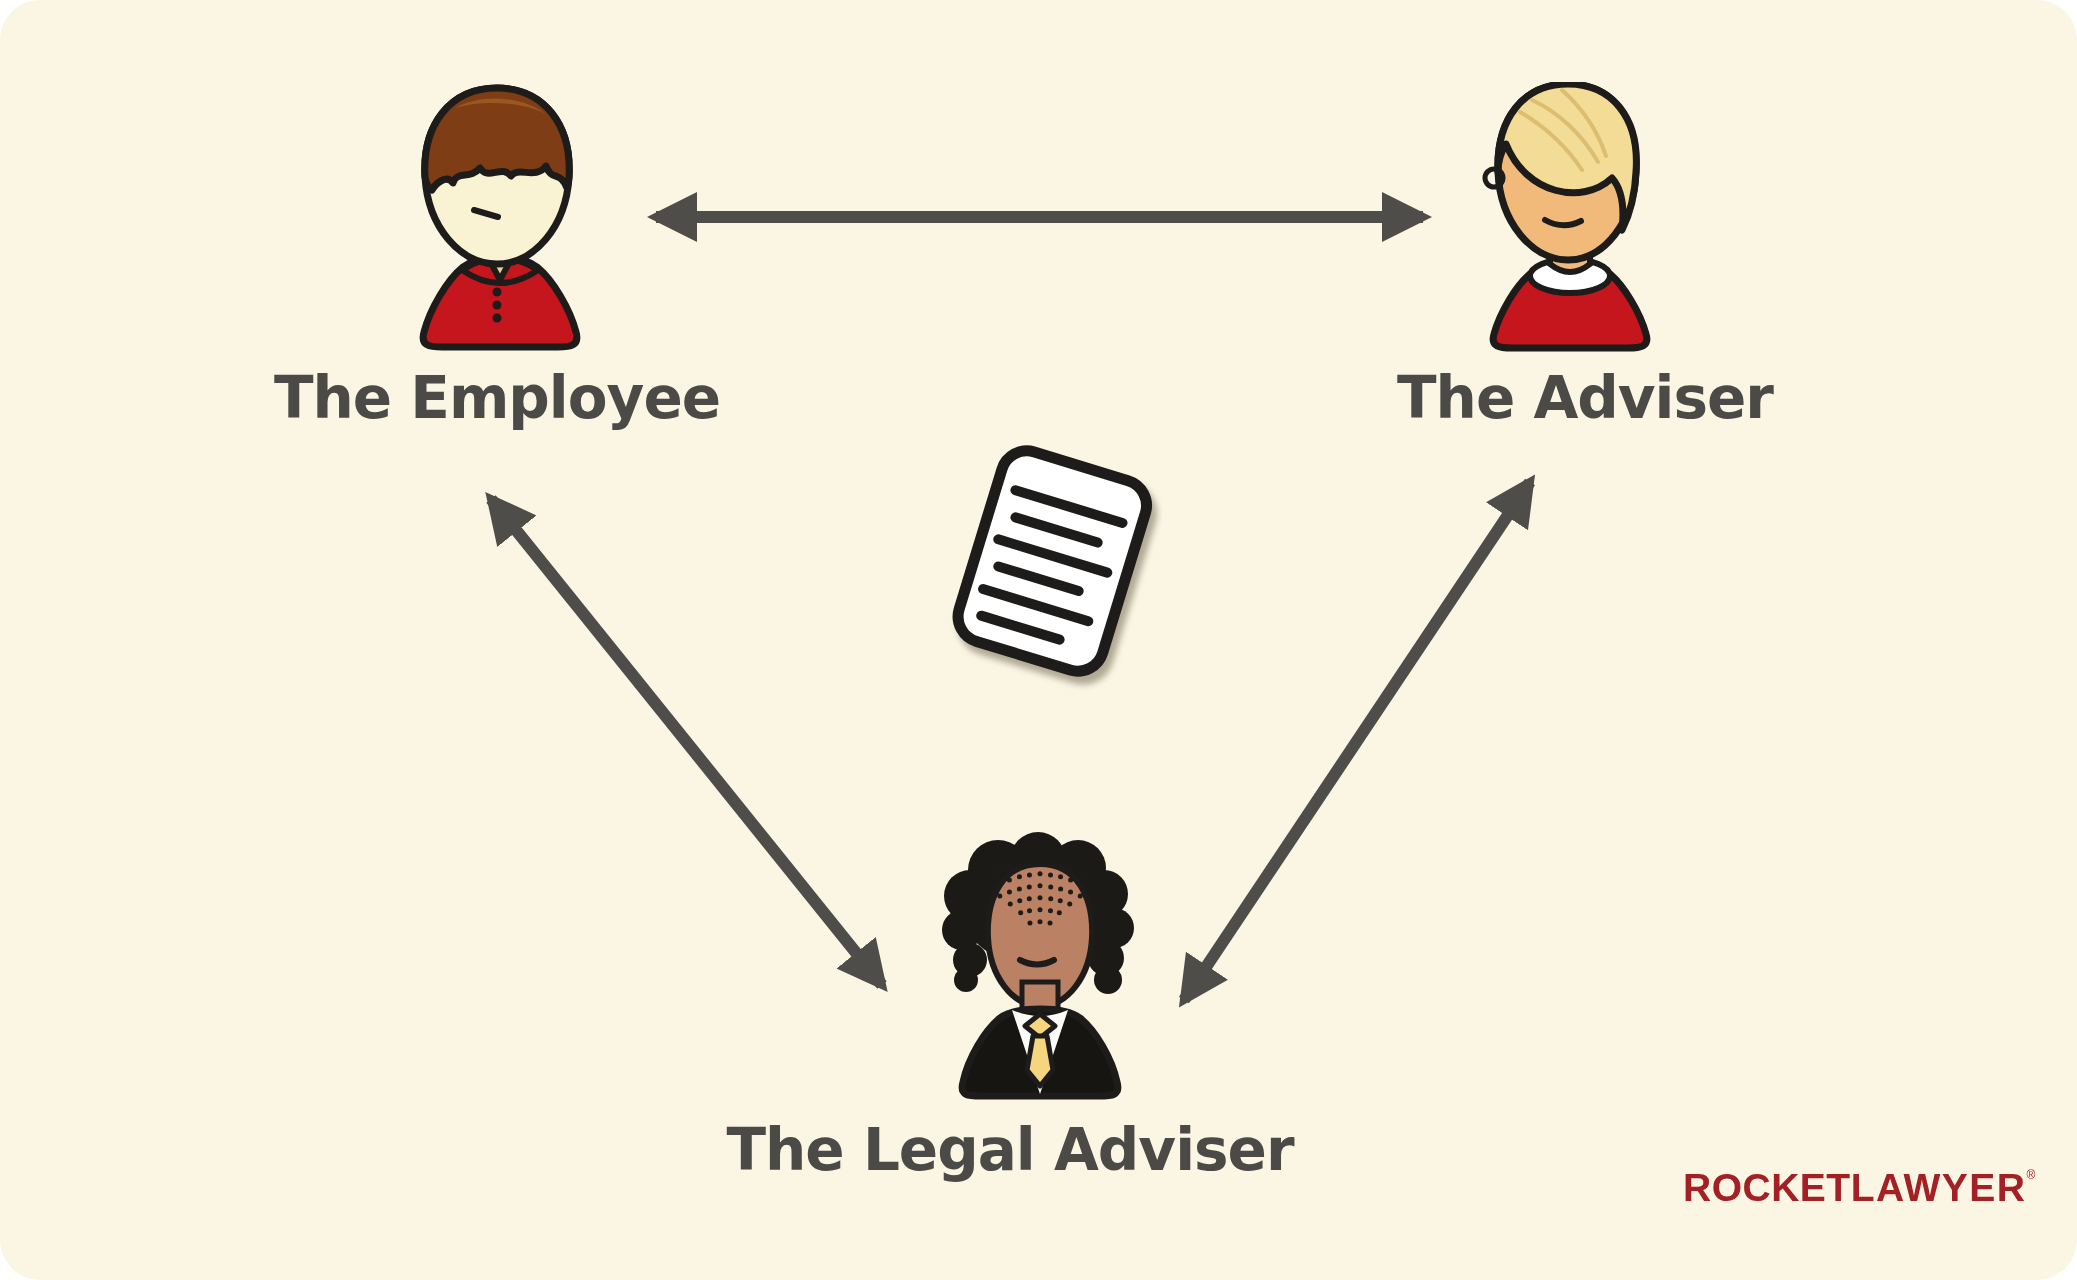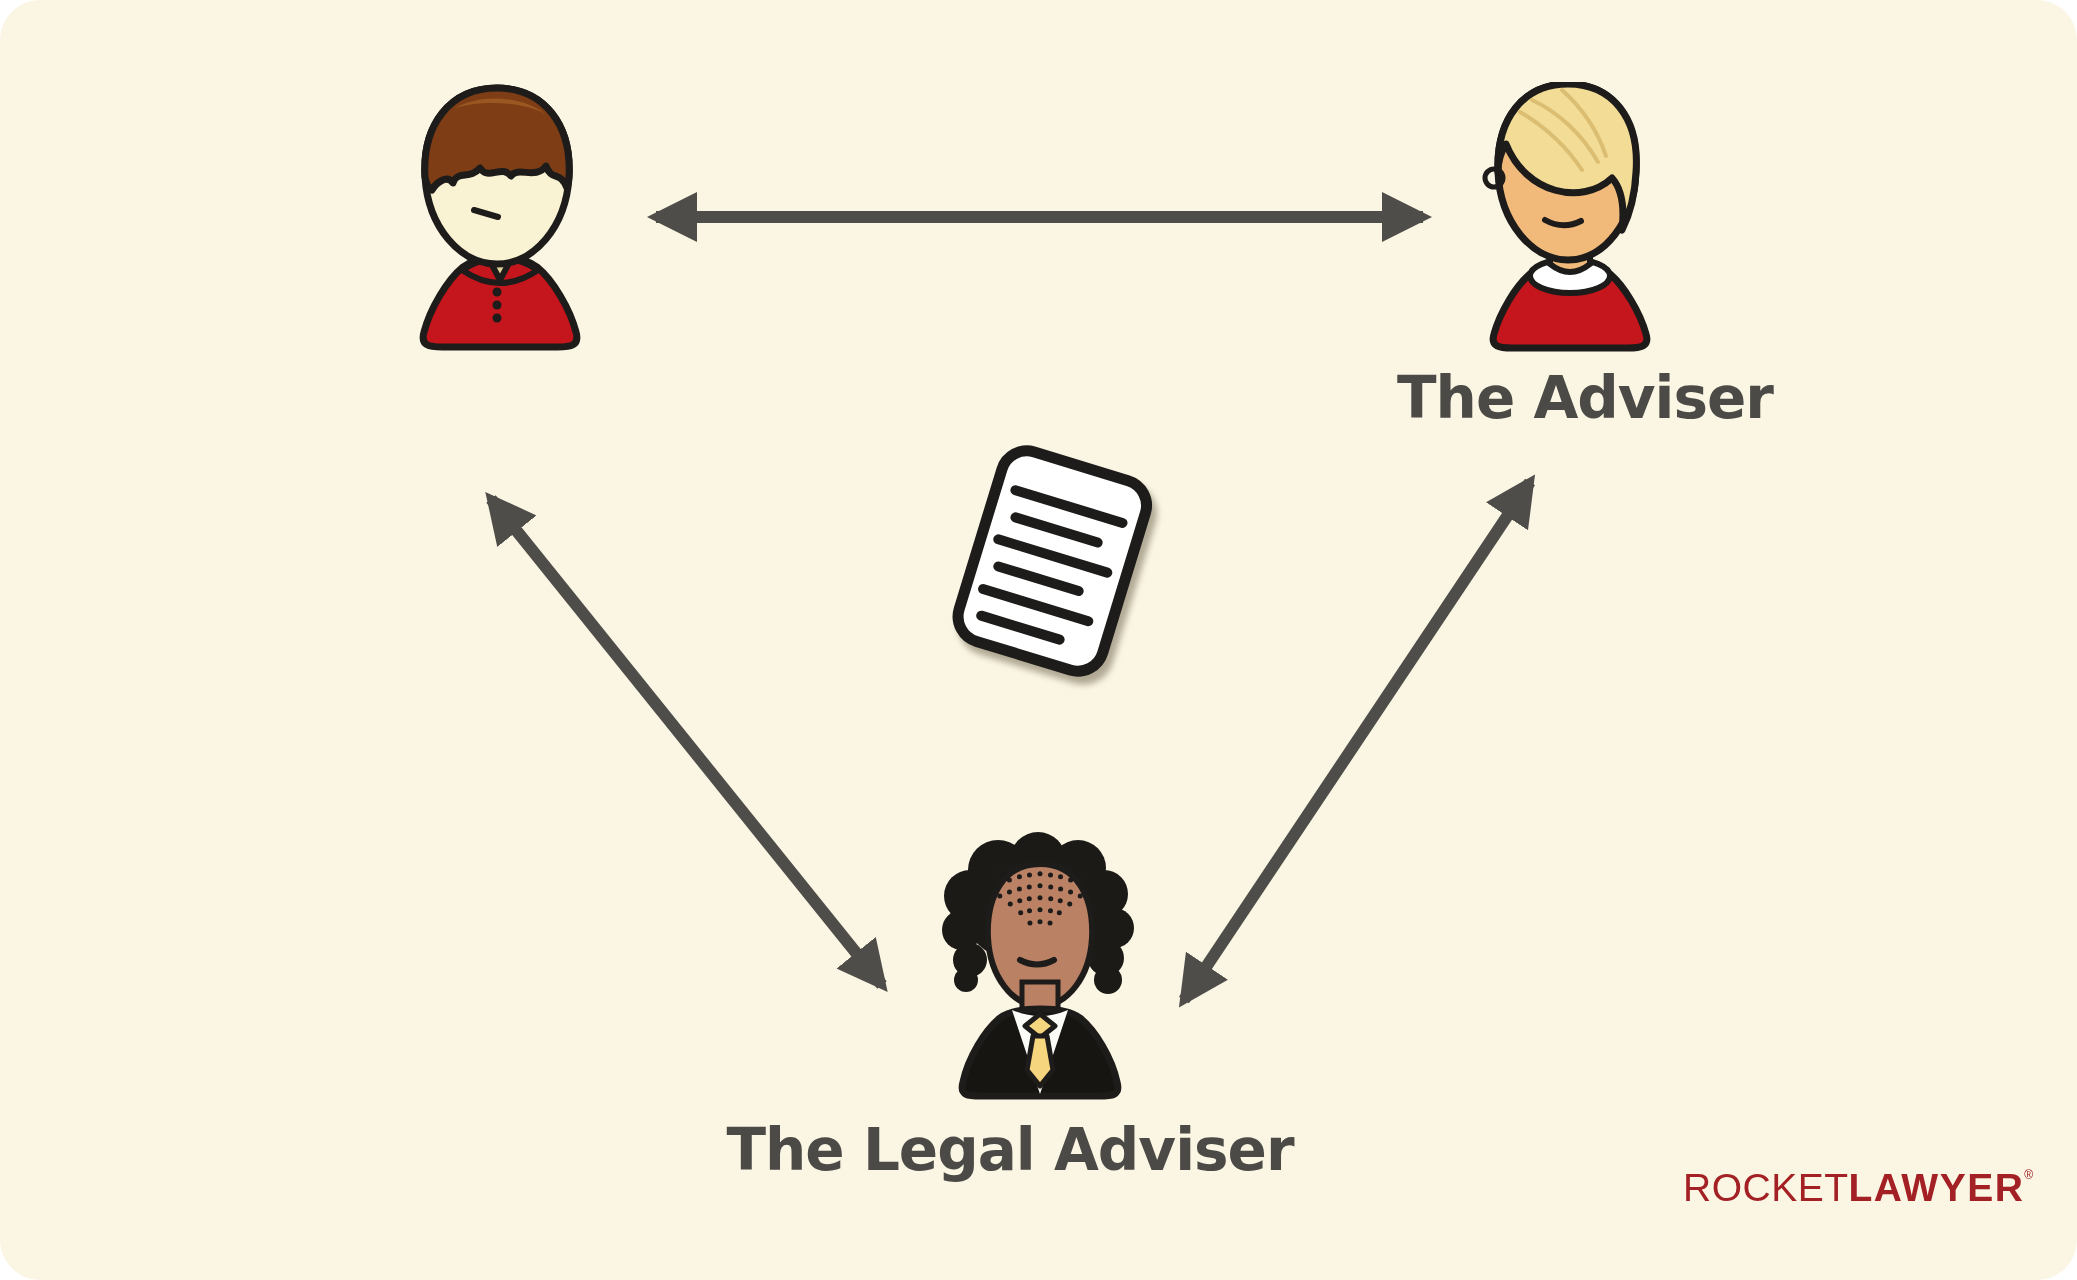--- a/index.html
+++ b/index.html
@@ -29,21 +29,21 @@
   }
   .doc-icon svg{filter:drop-shadow(5px 8px 3px rgba(86,76,52,0.45));}
   .logo{
     position:absolute;left:1683px;top:1168px;
     font-family:"Liberation Sans", sans-serif;
     color:#A32024;
     font-size:39px;
     line-height:1;
     white-space:nowrap;
   }
-  .logo .rocket{font-weight:400;letter-spacing:0.5px;}
+  .logo .rocket{font-weight:700;letter-spacing:0.5px;}
   .logo .lawyer{font-weight:700;letter-spacing:1.5px;}
   .logo .reg{font-size:12px;vertical-align:top;position:relative;top:1px;font-weight:400;}
 </style>
 </head>
 <body>
 
 <div class="canvas">
 
   <svg class="arrow-layer" viewBox="0 0 2077 1280">
     <defs>
@@ -64,20 +64,21 @@
     <path d="M97,4 C50,4 22,41 25,93 C28,143 60,180 97,180 C134,180 166,143 169,93 C172,41 144,4 97,4 Z" fill="#FAF3D3" stroke="#1D1C1A" stroke-width="7"></path>
     <path d="M25,93 C22,41 50,4 97,4 C144,4 172,41 169,93 C169,97 168,101 167,104
              C160,86 152,98 146,82 C136,96 118,82 111,92 C102,80 88,97 80,84
              C70,96 57,86 53,99 C47,90 36,99 32,106 C28,104 26,99 25,93 Z" fill="#7E3D15" stroke="#1D1C1A" stroke-width="7" stroke-linejoin="round"></path>
     <path d="M55,24 C80,10 120,11 146,30 C122,17 80,16 55,24 Z" fill="#9A5721"></path>
     <path d="M74,126 L98,133" stroke="#1D1C1A" stroke-width="6" stroke-linecap="round"></path>
     <circle cx="97" cy="208" r="4.5" fill="#1D1C1A"></circle>
     <circle cx="97" cy="221" r="4.5" fill="#1D1C1A"></circle>
     <circle cx="97" cy="234" r="4.5" fill="#1D1C1A"></circle>
   </svg>
+  <div class="node-label" style="left:497px;top:364px">The Employee</div>
 
   <svg class="node-icon" style="left:1470px;top:82px" width="200" height="270" viewBox="0 0 200 270">
     <path d="M60,192 C46,204 30,230 24,252 C20,265 30,266 42,266 L158,266 C170,266 180,265 176,252
              C170,230 154,204 140,192 C124,180 76,180 60,192 Z" fill="#C4161C" stroke="#1D1C1A" stroke-width="7" stroke-linejoin="round"></path>
     <ellipse cx="100" cy="194" rx="40" ry="17" fill="#FFFFFF" stroke="#1D1C1A" stroke-width="6"></ellipse>
     <path d="M80,148 L80,182 Q100,198 120,182 L120,148 Z" fill="#F1BA7B" stroke="#1D1C1A" stroke-width="6"></path>
     <path d="M98,2 C54,2 26,36 28,90 C30,140 62,178 98,178 C134,178 164,140 166,90 C168,36 142,2 98,2 Z" fill="#F1BA7B" stroke="#1D1C1A" stroke-width="7"></path>
     <path d="M28,90 C26,36 54,2 98,2 C142,2 170,36 166,90 C165,112 160,132 152,148
              C155,122 150,105 142,96 C112,124 56,112 36,62 C31,70 28,79 28,90 Z" fill="#F2DC96" stroke="#1D1C1A" stroke-width="7" stroke-linejoin="round"></path>
     <path d="M62,18 C88,30 112,52 128,80" fill="none" stroke="#DCBE72" stroke-width="4" stroke-linecap="round"></path>

